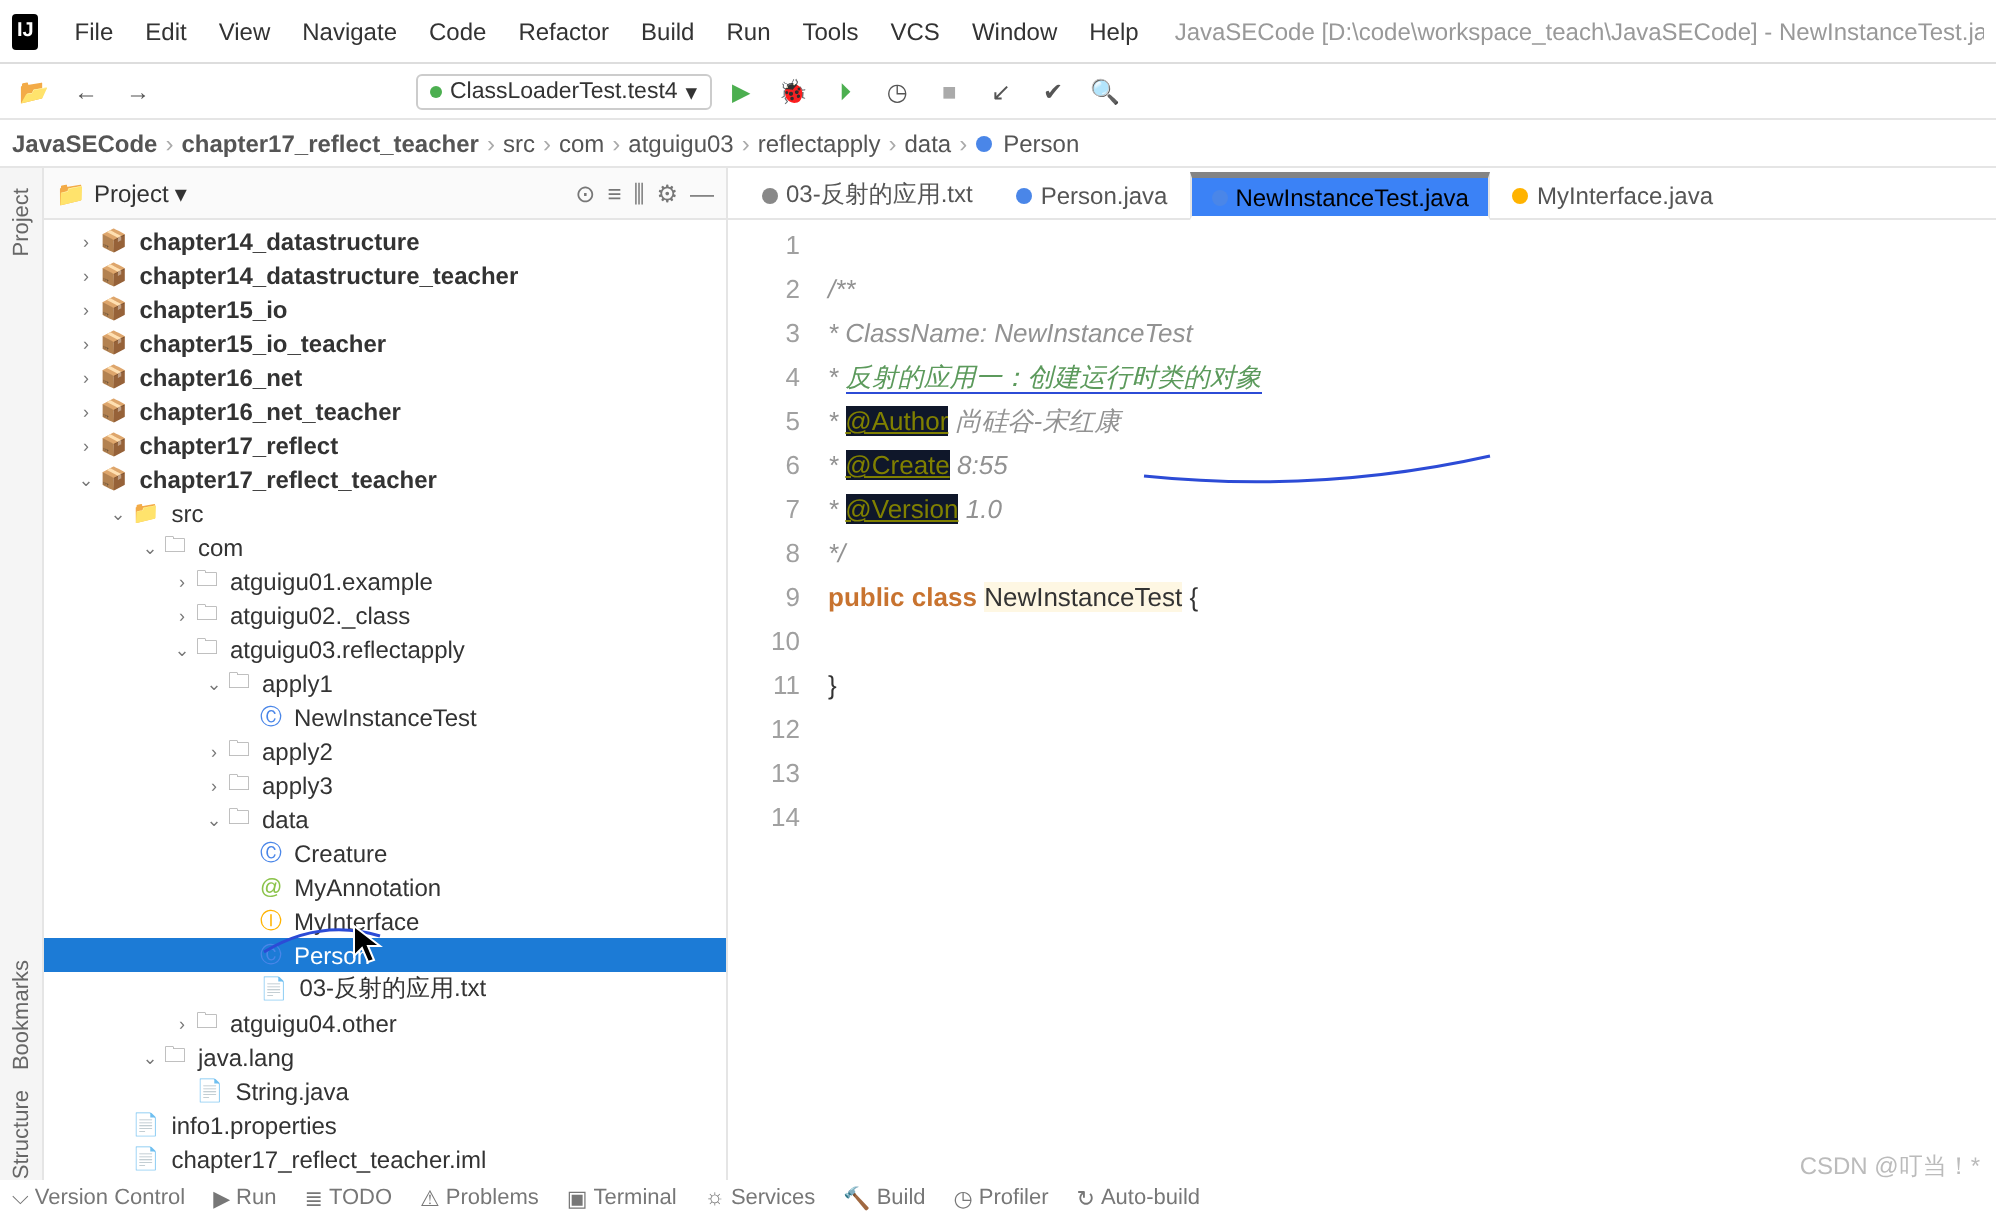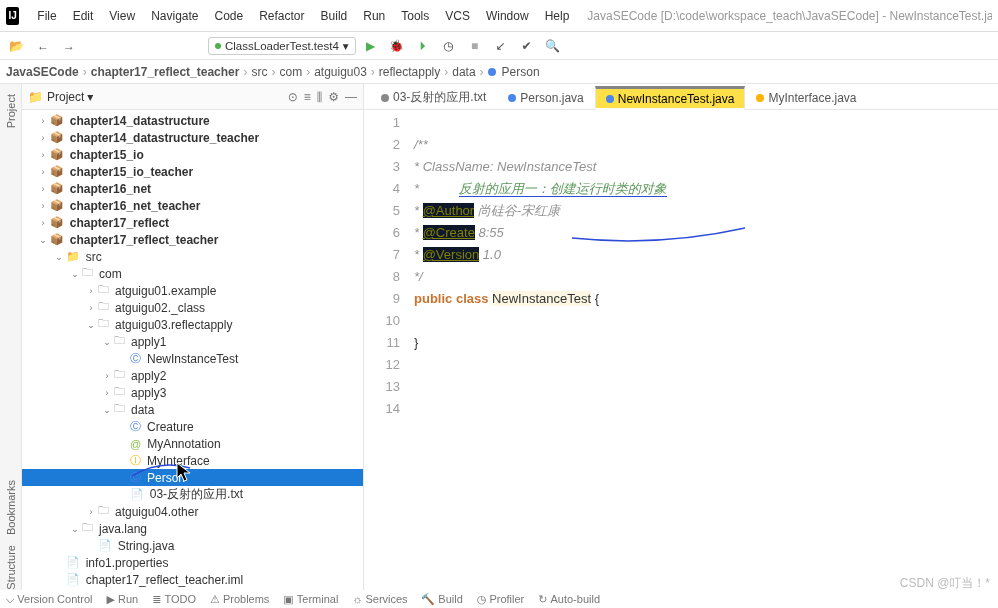--- a/index.html
+++ b/index.html
@@ -32,35 +32,35 @@
 .module-ico { color: #4a86e8; }
 .folder-ico { color: #888; }
 .class-ico { color: #4a86e8; }
 .file-ico { color: #888; }
 .anno-ico { color: #8bc34a; }
 .iface-ico { color: #ffb300; }
 .selected { background: #1c7bd6; color: #fff; }
 .editor-area { flex: 1; display: flex; flex-direction: column; }
 .tabs { height: 26px; display: flex; align-items: flex-end; border-bottom: 1px solid #e5e5e5; padding-left: 6px; }
 .tab { height: 24px; display: flex; align-items: center; padding: 0 10px; border: 1px solid transparent; border-bottom: none; font-size: 12px; gap: 4px; color: #555; }
-.tab.active { border-color: #e5e5e5; background: #fde047; border-bottom: 2px solid #fff; position: relative; top: 1px; color: #000; border-top: 3px solid #848484; }
+.tab.active { border-color: #e5e5e5; background: #3b82f6; border-bottom: 2px solid #fff; position: relative; top: 1px; color: #000; border-top: 3px solid #848484; }
 .tab .tdot { width: 8px; height: 8px; border-radius: 50%; display: inline-block; }
 .tdot.blue { background: #4a86e8; }
 .tdot.grey { background: #888; }
 .tdot.yellow { background: #ffb300; }
 .editor { flex: 1; display: flex; font-family: "JetBrains Mono", Consolas, monospace; font-size: 13px; line-height: 22px; overflow: hidden; }
 .gutter { width: 50px; text-align: right; color: #a0a0a0; padding-right: 14px; padding-top: 2px; }
 .code { padding-top: 2px; }
 .code .kw { color: #c8732f; font-weight: bold; }
 .code .pkg { color: #333; }
 .code .cmt { color: #929292; font-style: italic; }
 .code .doctag { color: #808000; background: #0f172a; text-decoration: underline; }
 .code .cls { color: #333; }
 .code .lit { color: #929292; font-style: italic; }
-.code .green-note { color: #5c9a5c; font-style: italic; margin-left: 36px; }
+.code .green-note { color: #5c9a5c; font-style: italic; }
 .code .hl { background: #fef7e3; }
 .bulb { width: 10px; height: 10px; background: #ffc107; border-radius: 50%; display: inline-block; vertical-align: middle; margin-right: 4px; }
 .statusbar { position: absolute; bottom: 0; left: 0; right: 0; height: 18px; display: flex; align-items: center; padding: 0 6px; gap: 14px; color: #777; font-size: 11px; background: #fff; }
 .statusbar .sitem { display: flex; align-items: center; gap: 3px; }
 .watermark { position: absolute; bottom: 16px; right: 8px; color: #bbb; font-size: 12px; }
 .underline-ann { border-bottom: 1.5px solid #2c4bd6; }
 svg.annot { position: absolute; pointer-events: none; }
 </style>
 </head>
 <body>

